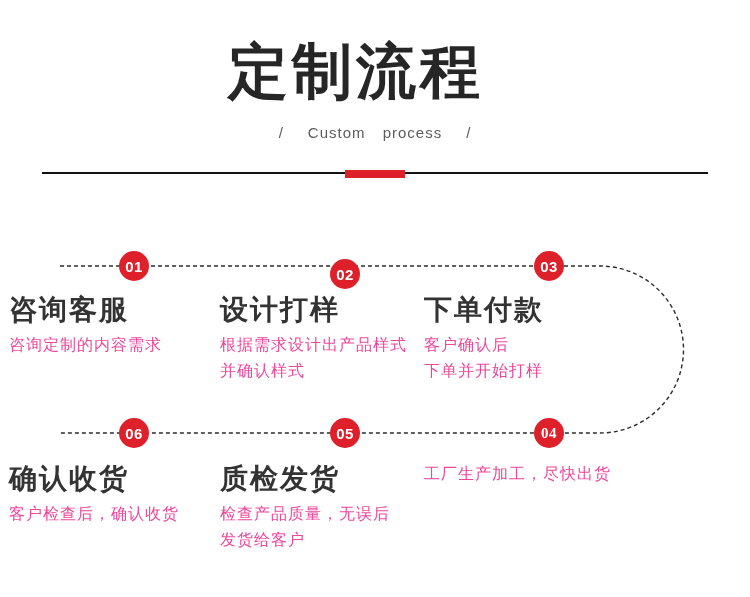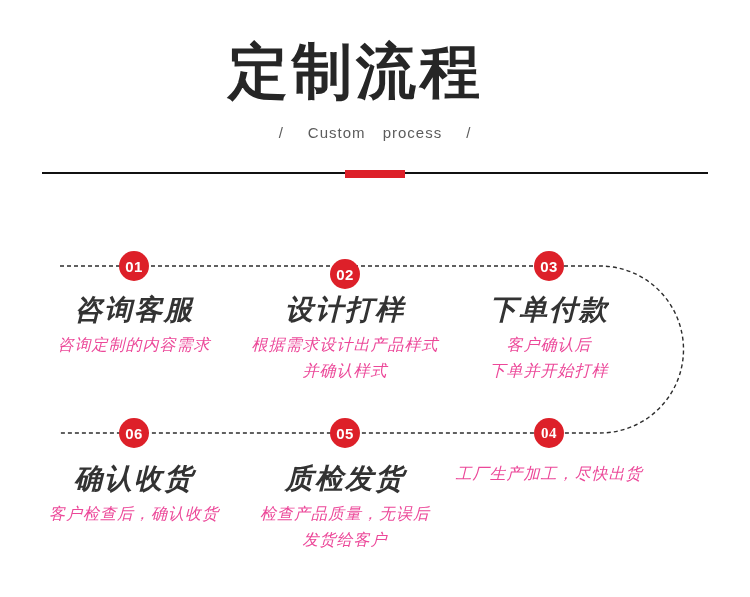--- a/index.html
+++ b/index.html
@@ -95,22 +95,21 @@
   .b01 { left: 119px; top: 11px; }
   .b02 { left: 330px; top: 11px; margin-top: 8px; }
   .b03 { left: 534px; top: 11px; }
   .b04 { left: 534px; top: 178px; font-family: Liberation Serif, serif; }
   .b05 { left: 330px; top: 178px; }
   .b06 { left: 119px; top: 178px; }
 
   .step {
     position: absolute;
     width: 250px;
-    text-align: center;
-    font-style: italic;
+    text-align: left;
   }
   .col1 { left: 9px; }
   .col2 { left: 220px; }
   .col3 { left: 424px; }
   .row1 { top: 50px; }
   .row2 { top: 219px; }
 
   .step-title {
     font-size: 28px;
     line-height: 40px;

